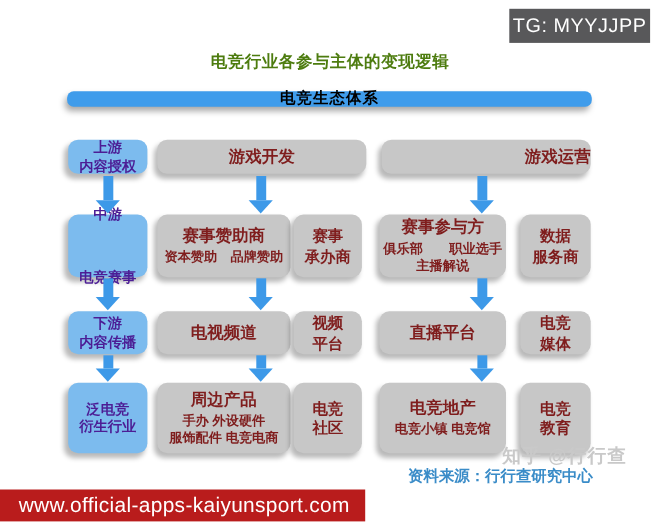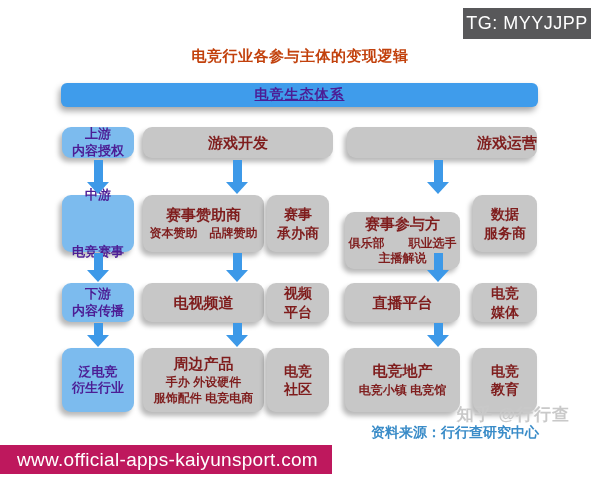--- a/index.html
+++ b/index.html
@@ -7,28 +7,27 @@
     position:relative;width:600px;height:480px;background:#ffffff;overflow:hidden;
     font-family:"Liberation Sans","DejaVu Sans",sans-serif;
   }
   .badge{
     position:absolute;left:463px;top:8px;width:128px;height:31px;
     background:#58585a;color:#fff;font-size:18px;letter-spacing:.5px;
     display:flex;align-items:center;justify-content:center;
   }
   .title{
     position:absolute;left:100px;top:47px;width:400px;text-align:center;
-    font-size:15px;font-weight:bold;color:#c2410c;letter-spacing:.5px;
+    font-size:15px;font-weight:bold;color:#4d7c0f;letter-spacing:.5px;
   }
   .root-box{
-    position:absolute;left:61px;top:83px;width:477px;height:24px;
-    background:#3f9ceb;border-radius:6px;color:#4c1d95;font-size:14px;font-weight:bold;
+    position:absolute;left:61px;top:83px;width:477px;height:14px;
+    background:#3f9ceb;border-radius:6px;color:#000000;font-size:14px;font-weight:bold;
     display:flex;align-items:center;justify-content:center;letter-spacing:1px;
     box-shadow:-2px 4px 6px rgba(0,0,0,.35);
-    text-decoration:underline;
   }
   .node{
     position:absolute;background:#c7c7c7;border-radius:9px;
     box-shadow:-3px 4px 5px rgba(0,0,0,.28);
     display:flex;flex-direction:column;align-items:center;justify-content:center;
     color:#7f1d1d;font-weight:bold;text-align:center;line-height:1.3;
   }
   .node .t{font-size:15px;}
   .node .s{font-size:12px;margin-top:2px;}
   .node .l{font-size:14px;}
@@ -46,21 +45,21 @@
   }
   .watermark{
     position:absolute;left:398px;top:403px;width:172px;text-align:right;
     font-size:17px;font-weight:bold;color:#c9c9c9;letter-spacing:1px;
   }
   .source{
     position:absolute;left:328px;top:424px;width:211px;text-align:right;
     font-size:14px;font-weight:bold;color:#3a8cc8;
   }
   .footer-bar{
-    position:absolute;left:0;top:445px;width:332px;height:29px;background:#be185d;
+    position:absolute;left:0;top:445px;width:332px;height:29px;background:#b91c1c;
     color:#fff;font-size:19px;display:flex;align-items:center;padding-left:17px;
     box-sizing:border-box;letter-spacing:.3px;
   }
 </style>
 </head>
 <body>
 
 <div class="canvas">
 
   <div class="badge">TG: MYYJJPP</div>
@@ -94,21 +93,21 @@
   </div>
 
   <div class="node" style="left:143px;top:195px;width:121px;height:57px;">
     <span class="t">赛事赞助商</span>
     <span class="s">资本赞助　品牌赞助</span>
   </div>
   <div class="node" style="left:267px;top:195px;width:62px;height:57px;">
     <span class="l">赛事</span>
     <span class="l">承办商</span>
   </div>
-  <div class="node" style="left:345px;top:212px;width:115px;height:57px;">
+  <div class="node" style="left:345px;top:195px;width:115px;height:57px;">
     <span class="t">赛事参与方</span>
     <span class="s">俱乐部　　职业选手</span>
     <span class="s" style="margin-top:0;">主播解说</span>
   </div>
   <div class="node" style="left:473px;top:195px;width:64px;height:57px;">
     <span class="l">数据</span>
     <span class="l">服务商</span>
   </div>
 
   <div class="node" style="left:143px;top:283px;width:121px;height:39px;">

